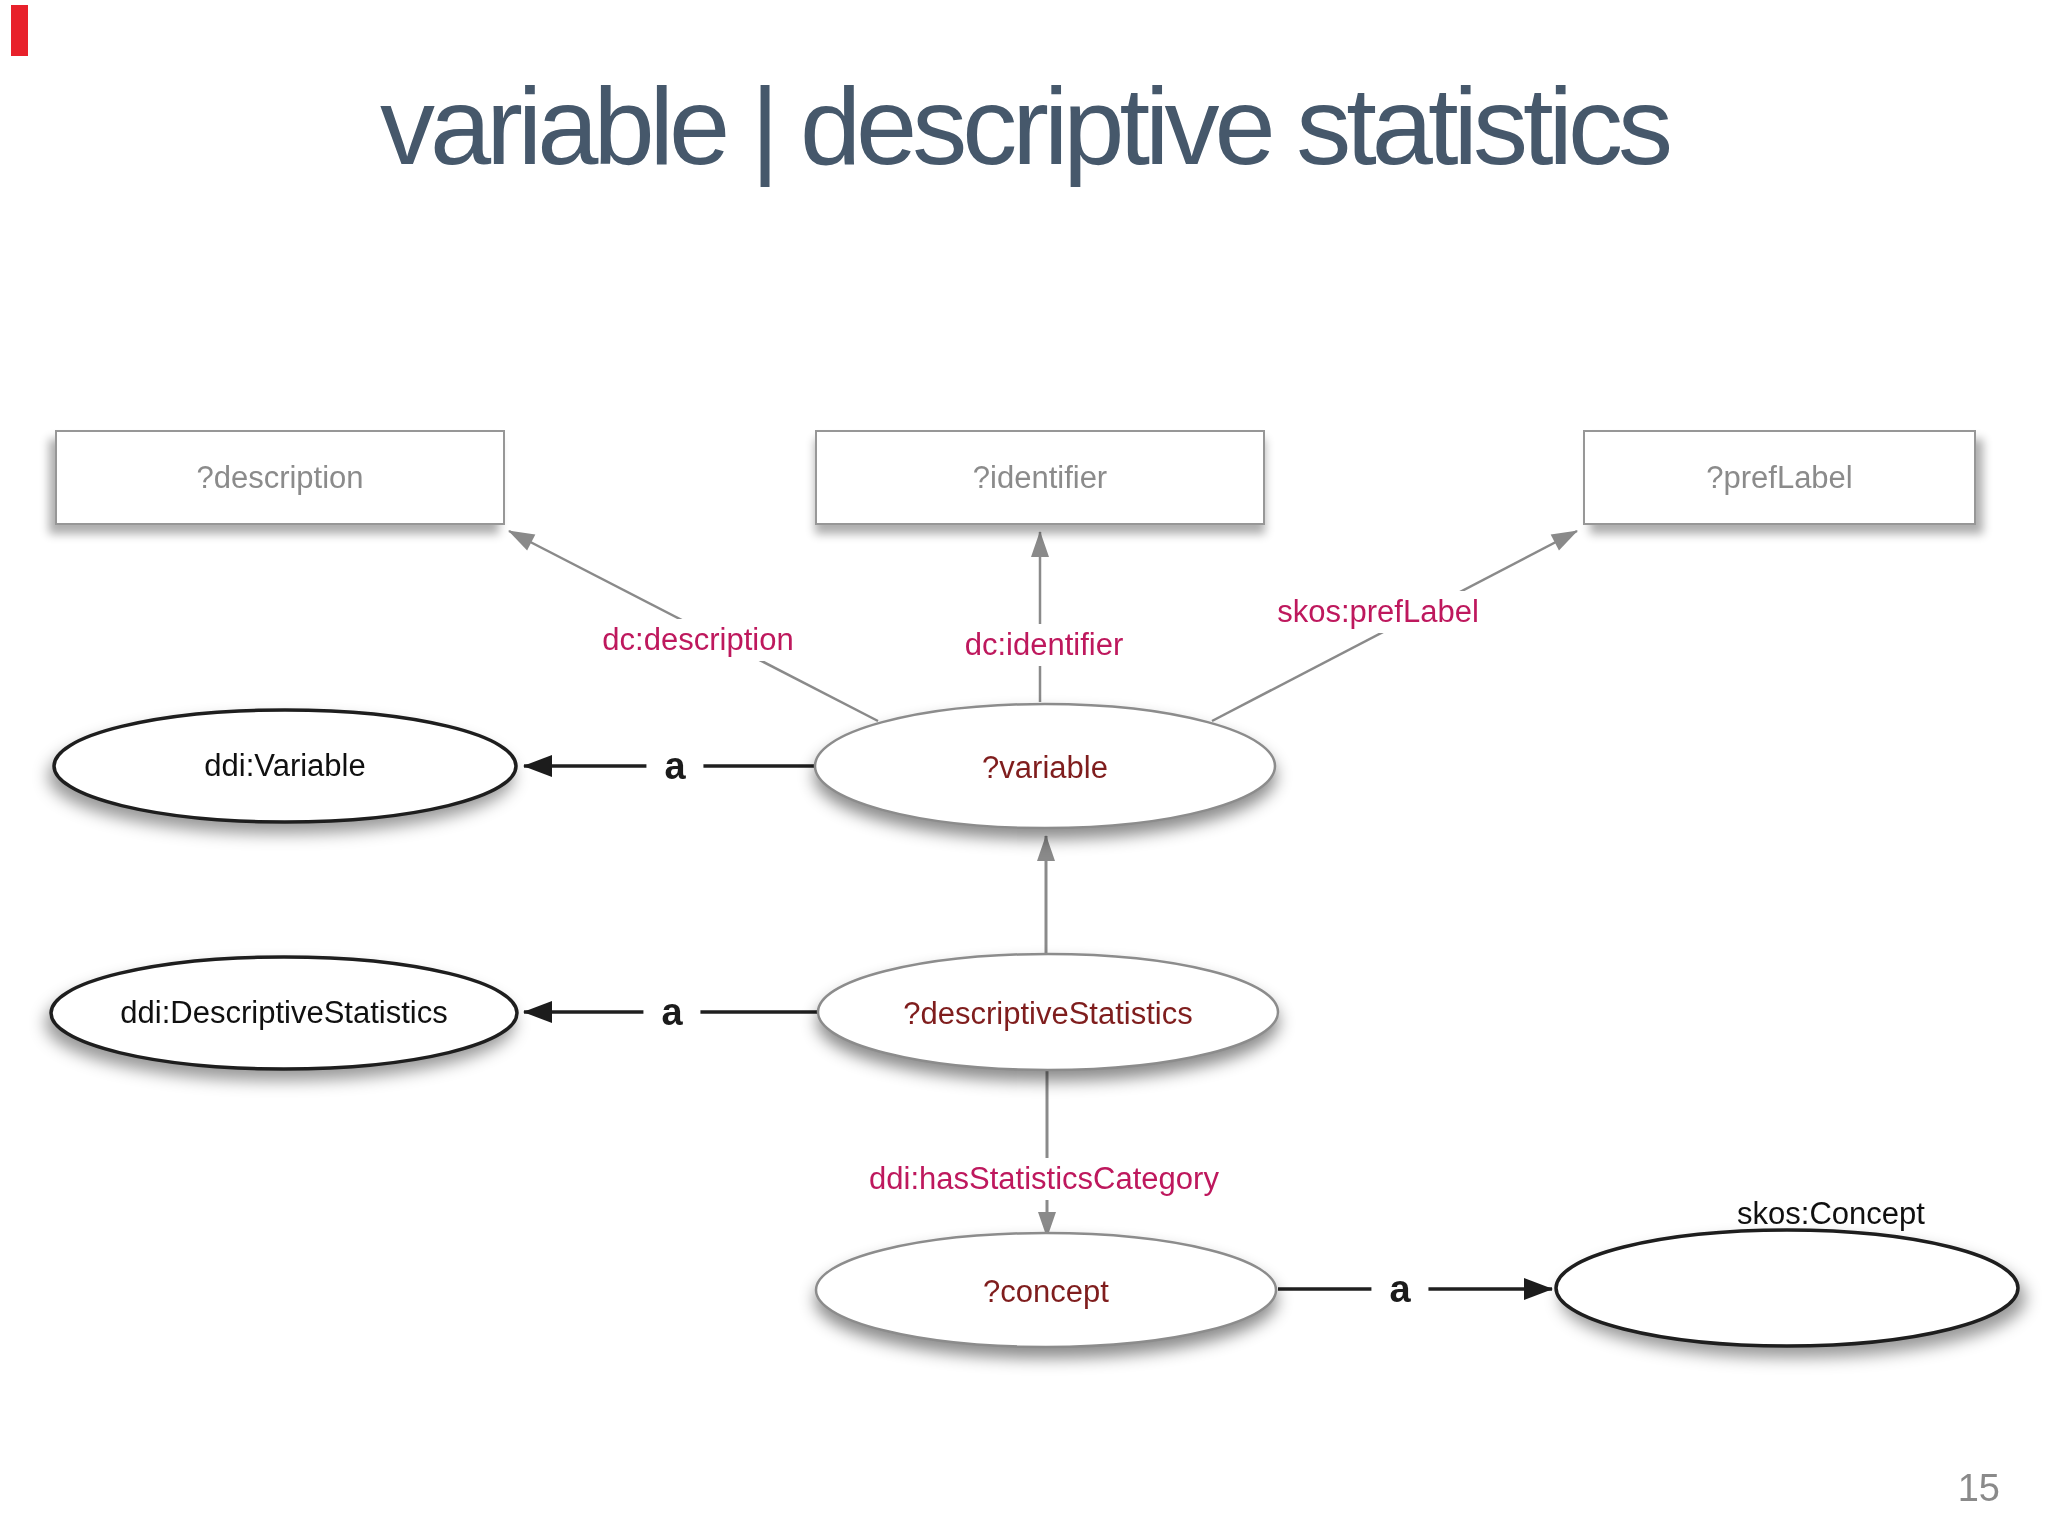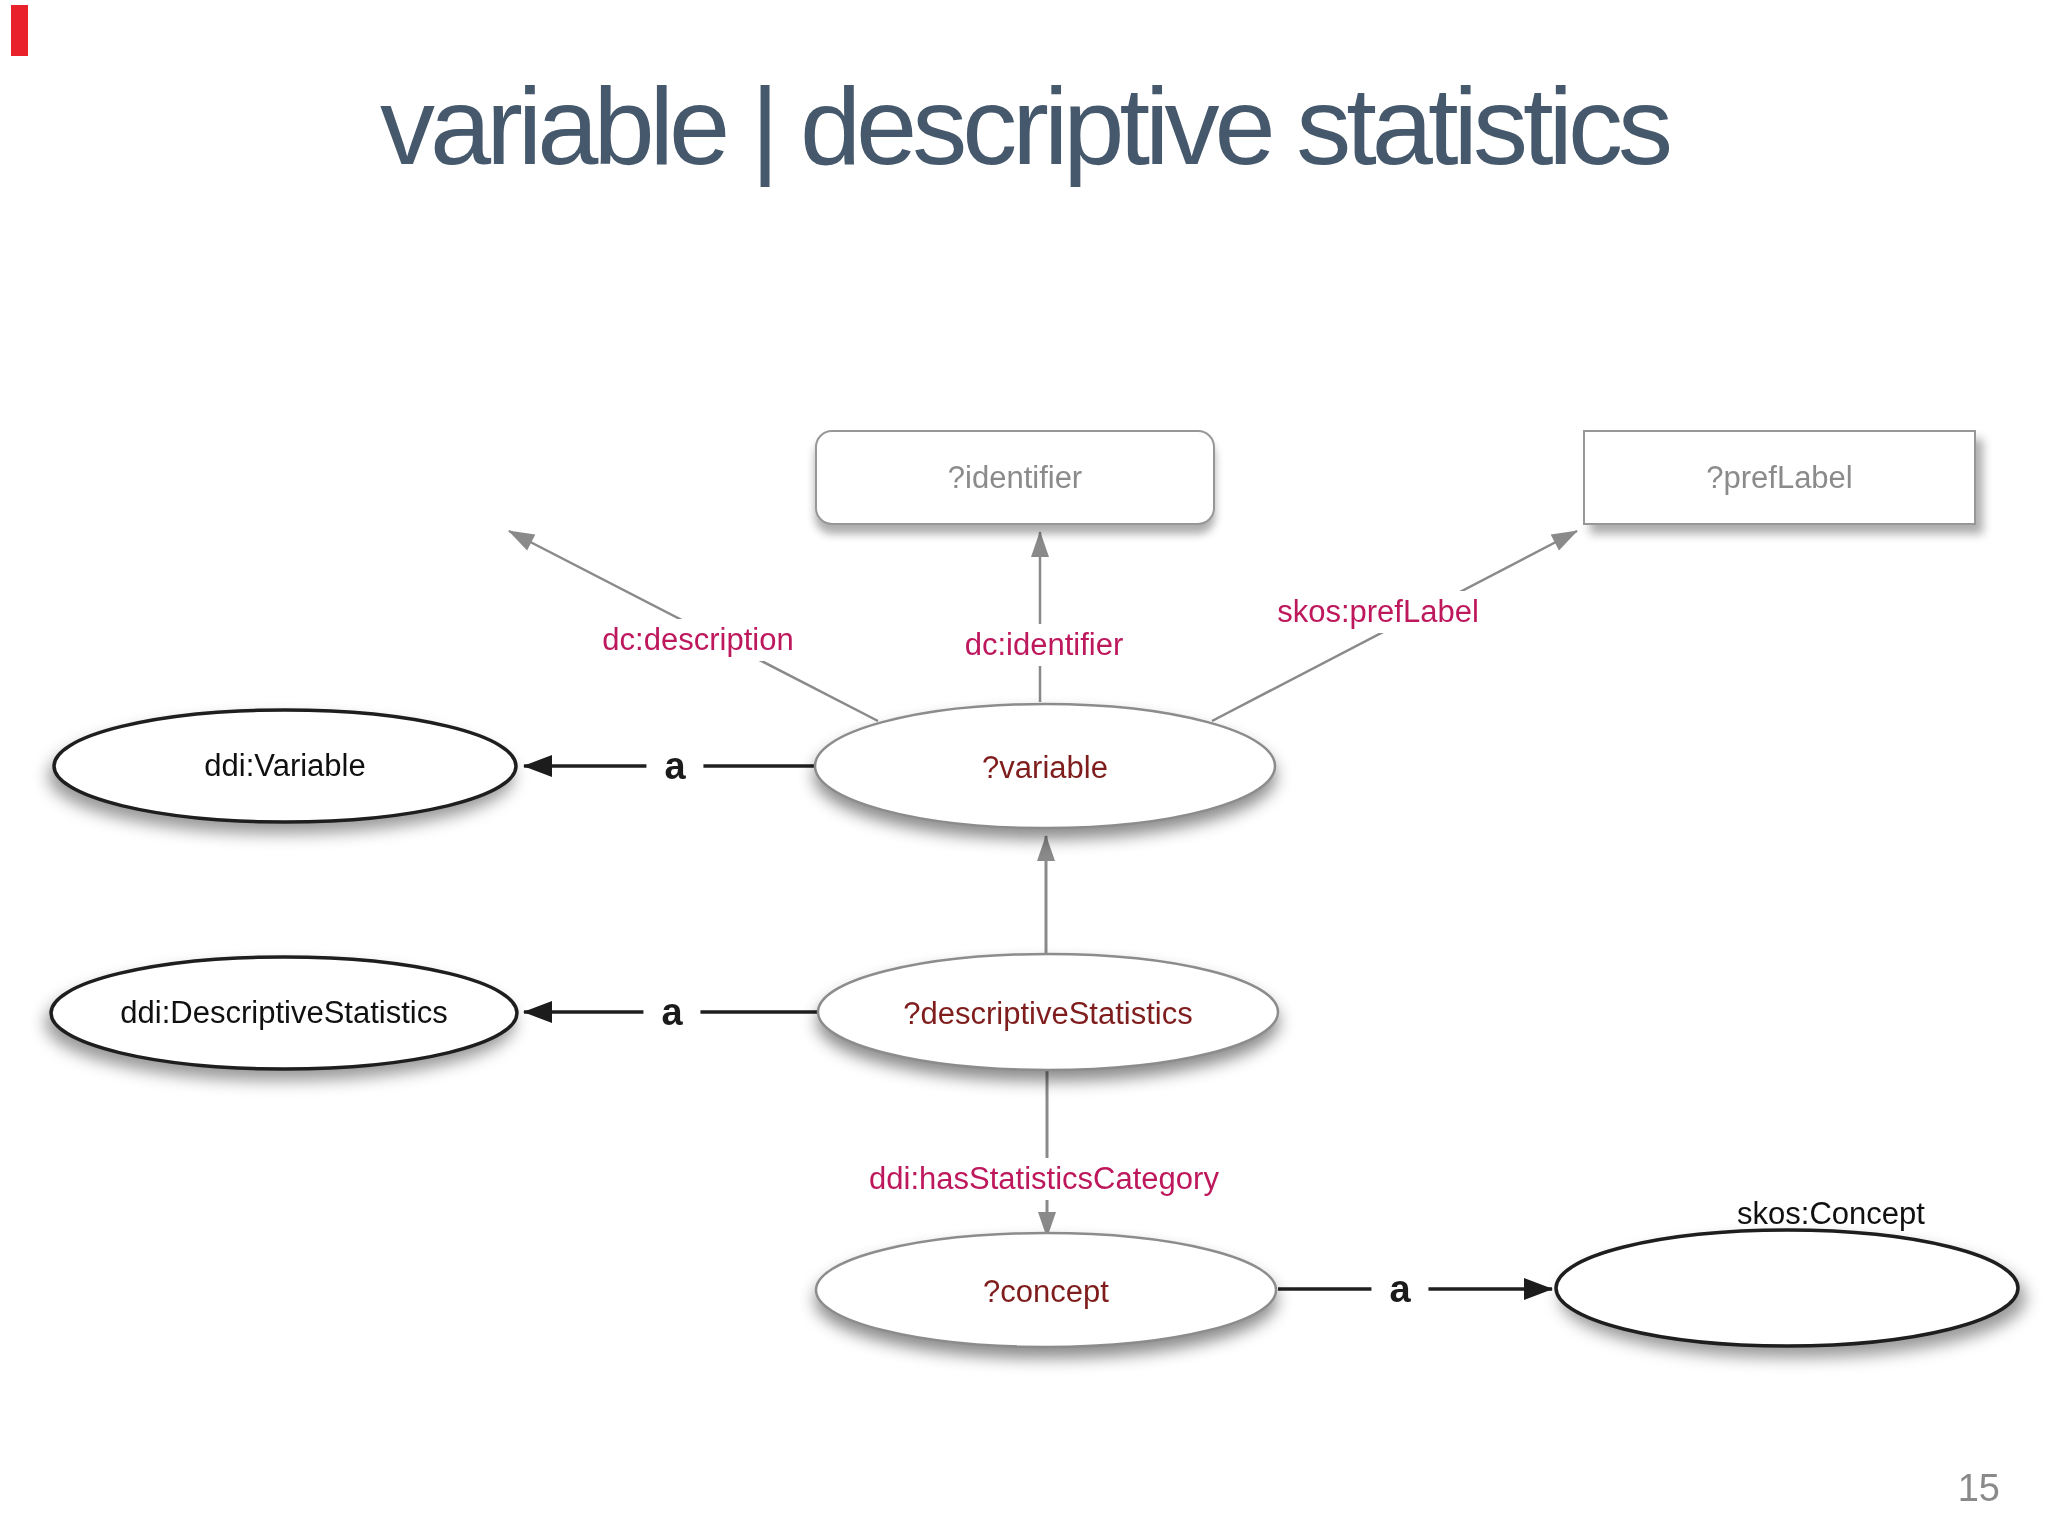--- a/index.html
+++ b/index.html
@@ -19,21 +19,21 @@
   .diagram-svg { position:absolute; left:0; top:0; z-index:1; }
 
   
   .lit-box {
     position:absolute; z-index:2; background:#ffffff;
     border:2px solid #979797; box-sizing:border-box;
     display:flex; align-items:center; justify-content:center;
     font-size:31px; color:#8b8b8b; white-space:nowrap;
   }
   .pos-description { left:55px;   top:430px; width:450px; height:95px; box-shadow:-6px 9px 9px rgba(0,0,0,0.32); }
-  .pos-identifier  { left:815px;  top:430px; width:400px; height:95px; box-shadow:0px 9px 9px rgba(0,0,0,0.32);border-radius:17px; }
+  .pos-identifier  { left:815px;  top:430px; width:450px; height:95px; box-shadow:0px 9px 9px rgba(0,0,0,0.32); }
   .pos-preflabel   { left:1583px; top:430px; width:393px; height:95px; box-shadow:7px 9px 9px rgba(0,0,0,0.32); }
 
   
   .lbl { position:absolute; z-index:3; transform:translate(-50%,-50%); white-space:nowrap; }
   .node-label  { font-size:31px; }
   .q-label { color:#7f1d1d; }
   .c-label { color:#101010; }
   .edge-label  { font-size:31px; color:#be185d; background:#ffffff; padding:3px 12px; }
   .a-label     { font-size:38px; font-weight:bold; color:#1b1b1b; background:#ffffff; padding:0 18px; }
   .page-number { position:absolute; z-index:3; right:48px; bottom:26px; font-size:38px; color:#8a8a8a; }
@@ -73,20 +73,23 @@
 
     <ellipse cx="285" cy="766" rx="231" ry="56" fill="#ffffff" stroke="#1e1e1e" stroke-width="3.5" class="sh-down-left"></ellipse>
     <ellipse cx="284" cy="1013" rx="233" ry="56" fill="#ffffff" stroke="#1e1e1e" stroke-width="3.5" class="sh-down-left"></ellipse>
     <ellipse cx="1787" cy="1288" rx="231" ry="58" fill="#ffffff" stroke="#1e1e1e" stroke-width="3.5" class="sh-down-right"></ellipse>
 
     <ellipse cx="1045" cy="766" rx="230" ry="62" fill="#ffffff" stroke="#8c8c8c" stroke-width="2.5" class="sh-down"></ellipse>
     <ellipse cx="1048" cy="1012" rx="230" ry="58" fill="#ffffff" stroke="#8c8c8c" stroke-width="2.5" class="sh-down"></ellipse>
     <ellipse cx="1046" cy="1290" rx="230" ry="57" fill="#ffffff" stroke="#8c8c8c" stroke-width="2.5" class="sh-down"></ellipse>
   </svg>
 
+  <div class="lit-box pos-description">
+    <span>?description</span>
+  </div>
   <div class="lit-box pos-identifier">
     <span>?identifier</span>
   </div>
   <div class="lit-box pos-preflabel">
     <span>?prefLabel</span>
   </div>
 
   <div class="lbl node-label c-label" style="left:285px; top:766px;">ddi:Variable</div>
   <div class="lbl node-label c-label" style="left:284px; top:1013px;">ddi:DescriptiveStatistics</div>
   <div class="lbl node-label c-label" style="left:1787px; top:1214px;margin-left:44px;">skos:Concept</div>

